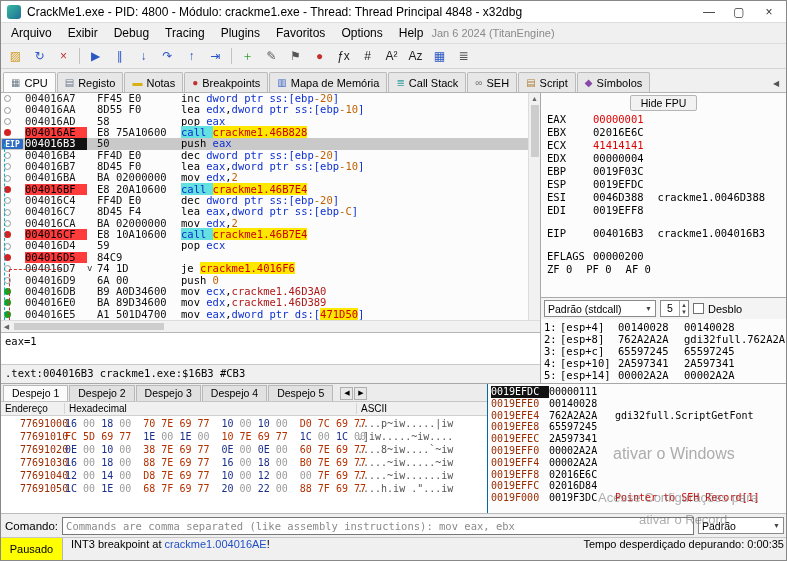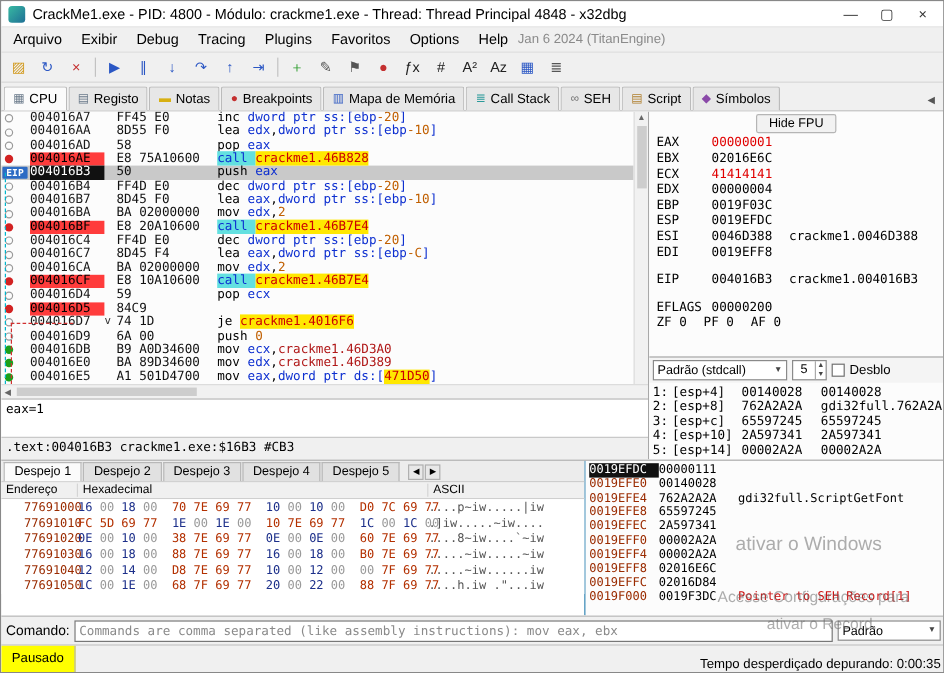--- a/index.html
+++ b/index.html
@@ -117,21 +117,21 @@
   .st-val{width:66px;color:#000}
   .st-com{flex:1;overflow:hidden;white-space:nowrap}
   .st-red{color:#cc1111}
   
   .cmdbar{flex:0 0 24px;display:flex;align-items:center;background:#f0f0f0;border-top:1px solid #bbb;padding:0 2px;gap:4px}
   .cmd-label{font-size:11.5px;padding-left:2px;white-space:nowrap}
   .cmd-input{flex:1;height:18px;border:1px solid #777;background:#fff;font-family:"DejaVu Sans Mono",monospace;font-size:10.5px;color:#555;padding:0 3px;outline:none}
   .cmd-input::placeholder{color:#8a8a8a}
   .profile-combo{width:86px;flex:0 0 86px}
   
-  .statusbar{flex:1;display:flex;align-items:flex-end;background:#f0f0f0;border-top:1px solid #c5c5c5;font-size:11px;overflow:hidden}
+  .statusbar{flex:1;display:flex;align-items:flex-start;background:#f0f0f0;border-top:1px solid #c5c5c5;font-size:11px;overflow:hidden}
   .sb-state{width:62px;height:100%;background:#ffff00;display:flex;align-items:center;justify-content:center;border-right:1px solid #b5b5b5;flex:0 0 62px}
   .sb-msg{margin-left:8px;white-space:pre}
   .sb-link{color:#2050c8}
   .sb-right{margin-left:auto;white-space:nowrap;overflow:hidden;padding-right:2px;max-width:225px}
   
   .watermark{position:absolute;color:rgba(105,105,105,0.55);pointer-events:none;z-index:40}
   .wm1{left:612px;top:444px;font-size:16px}
   .wm2{left:597px;top:489px;font-size:13px}
   .wm3{left:638px;top:511px;font-size:13px}
 </style>
@@ -680,19 +680,20 @@
     <span class="cmd-label">Comando:</span>
     <input class="cmd-input" placeholder="Commands are comma separated (like assembly instructions): mov eax, ebx" style="">
     <div class="combo profile-combo">
       <span>Padrão</span>
       <span class="arr">▼</span>
     </div>
   </div>
 
   <div class="statusbar">
     <div class="sb-state">Pausado</div>
+    <div class="sb-msg"><span>INT3 breakpoint at </span><span class="sb-link">crackme1.004016AE</span><span>!</span></div>
     <div class="sb-right">Tempo desperdiçado depurando: 0:00:35</div>
   </div>
 
   <div class="watermark wm1">ativar o Windows</div>
   <div class="watermark wm2">Acesse Configurações para</div>
   <div class="watermark wm3">ativar o Record.</div>
 </div>
 
 </body></html>

